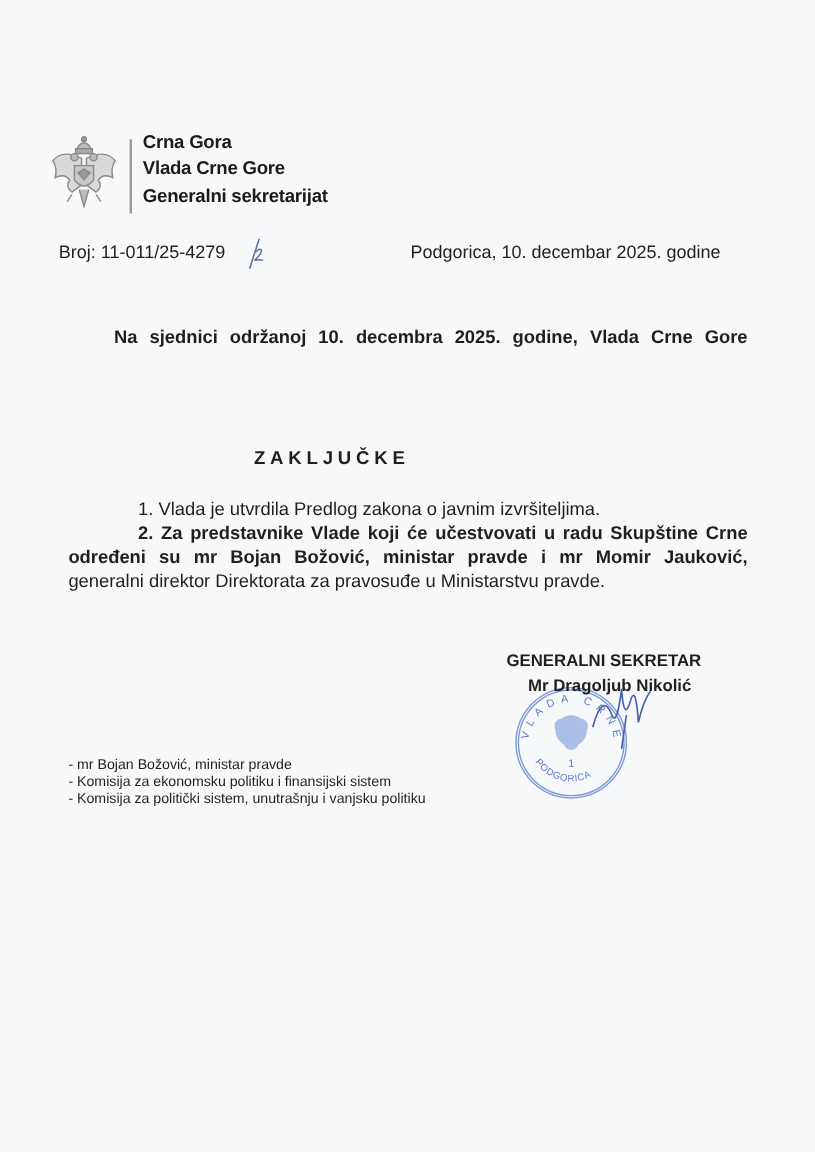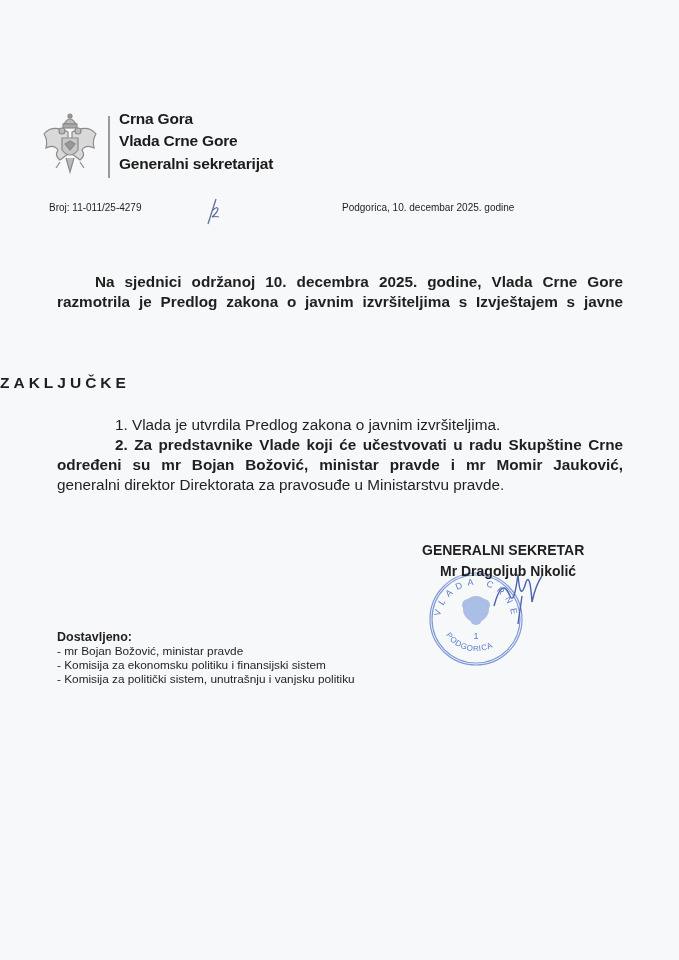--- a/index.html
+++ b/index.html
@@ -11,29 +11,29 @@
     font-family: "Liberation Sans", sans-serif;
     color: #1f1f1f;
   }
   .abs { position: absolute; white-space: nowrap; }
 
   
   .coat { position: absolute; left: 38px; top: 110px; width: 64px; height: 70px; }
   .divider { position: absolute; left: 108px; top: 116px; width: 1.5px; height: 62px; background: #9a9a9a; }
   .hdr-line { position: absolute; left: 119px; font-size: 15.5px; font-weight: bold; color: #1b1b1b; letter-spacing: -0.2px; text-align: right; }
 
-  .ref-line { top: 202px; font-size: 10px; }
+  .ref-line { top: 202px; font-size: 15px; }
   .slash-mark { position: absolute; left: 198px; top: 196px; width: 26px; height: 30px; }
 
   .para { position: absolute; left: 57px; width: 566px; font-size: 15.3px; line-height: 20px; text-align: justify; }
   .para .line { display: block; height: 20px; white-space: nowrap; }
   .justify-line { text-align: justify; text-align-last: justify; white-space: normal !important; font-weight: bold; }
   .indent { padding-left: 38px; }
 
-  .title { position: absolute; left: 0; width: 553px; top: 374px; text-align: left; font-size: 15.5px; font-weight: bold; letter-spacing: 4px; }
+  .title { position: absolute; left: 0; width: 553px; top: 374px; text-align: center; font-size: 15.5px; font-weight: bold; letter-spacing: 4px; }
 
   .sig { position: absolute; font-weight: bold; font-size: 14px; }
 
   .stamp { position: absolute; left: 426px; top: 567px; width: 100px; height: 100px; }
   .signature { position: absolute; left: 488px; top: 566px; width: 60px; height: 62px; }
 
   .dost { position: absolute; left: 57px; top: 630px; font-size: 11.8px; line-height: 14px; }
   .dost .head { font-weight: bold; font-size: 12.5px; }
 </style>
 </head>
@@ -67,21 +67,20 @@
 
 <div class="abs ref-line" style="left:49px">Broj: 11-011/25-4279</div>
 <svg class="slash-mark" viewBox="0 0 26 30">
   <path d="M10 28 L18 3" stroke="#5f6f9a" stroke-width="1.3" fill="none"></path>
   <path d="M15 14 Q19 10 20 13 Q19 17 14 21 Q18 20 21 21" stroke="#5f6f9a" stroke-width="1.2" fill="none"></path>
 </svg>
 <div class="abs ref-line" style="left:342px">Podgorica, 10. decembar 2025. godine</div>
 
 <div class="para" style="top:272px">
   <span class="line justify-line" style="padding-left:38px;width:528px">Na sjednici održanoj 10. decembra 2025. godine, Vlada Crne Gore</span>
-  <span class="line justify-line"><span>razmotrila je </span><b>Predlog zakona o javnim izvršiteljima s Izvještajem s javne</b></span>
 </div>
 
 <div class="title">ZAKLJUČKE</div>
 
 <div class="para" style="top:415px">
   <span class="line" style="padding-left:58px">1. Vlada je utvrdila Predlog zakona o javnim izvršiteljima.</span>
   <span class="line justify-line" style="padding-left:58px;width:508px">2. Za predstavnike Vlade koji će učestvovati u radu Skupštine Crne</span>
   <span class="line justify-line"><span>određeni su </span><b>mr Bojan Božović</b><span>, ministar pravde i </span><b>mr Momir Jauković</b><span>,</span></span>
   <span class="line">generalni direktor Direktorata za pravosuđe u Ministarstvu pravde.</span>
 </div>
@@ -110,17 +109,16 @@
   <text x="50" y="72" text-anchor="middle" font-family="Liberation Sans, sans-serif" font-size="9" fill="#5b7cc8">1</text>
 </svg>
 
 <div class="sig" style="left:422px;top:542px">GENERALNI SEKRETAR</div>
 <div class="sig" style="left:440px;top:563px">Mr Dragoljub Nikolić</div>
 <svg class="signature" viewBox="0 0 60 62">
   <path d="M6 40 Q14 10 22 30 Q26 40 30 8 Q32 38 38 16 Q42 6 44 36 Q48 18 54 10 M34 30 L30 58" stroke="#4a63b0" stroke-width="1.4" fill="none"></path>
 </svg>
 
 <div class="dost">
-  <div class="head">Dostavljeno:</div>
   <div>- mr Bojan Božović, ministar pravde</div>
   <div>- Komisija za ekonomsku politiku i finansijski sistem</div>
   <div>- Komisija za politički sistem, unutrašnju i vanjsku politiku</div>
 </div>
 
 </body></html>

